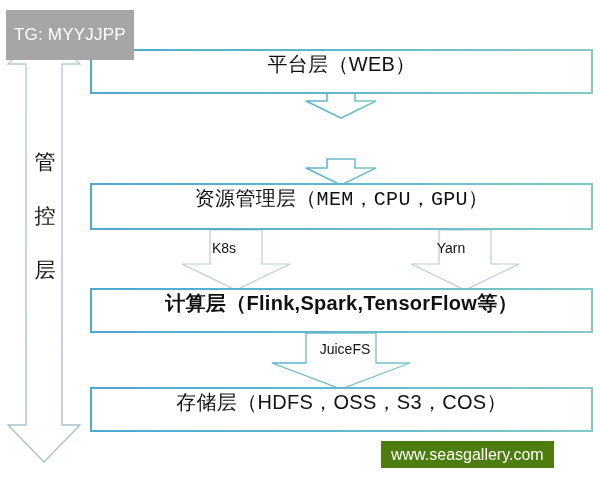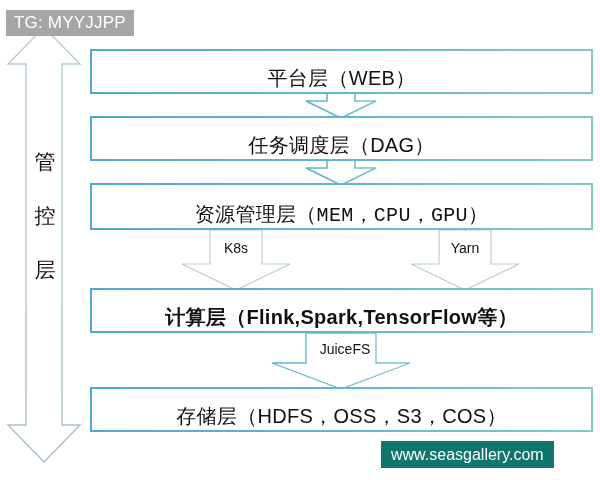--- a/index.html
+++ b/index.html
@@ -26,52 +26,52 @@
   
   .tag-badge {
     position: absolute;
     left: 6px;
     top: 10px;
     background: #a6a6a6;
     color: #ffffff;
     font-size: 17px;
     line-height: 26px;
     height: 26px;
-    padding: 0 8px;
+    padding: 12px 8px;
     letter-spacing: 0.2px;
     white-space: nowrap;
     z-index: 40;
   }
 
   
   .watermark {
     position: absolute;
     left: 381px;
     top: 441px;
-    background: #0f766e;
+    background: #4d7c0f;
     color: #ffffff;
     font-size: 16px;
     line-height: 27px;
     height: 27px;
     padding: 0 10px;
     white-space: nowrap;
     z-index: 40;
   }
 
   
   .layer-box {
     position: absolute;
     left: 90px;
     width: 503px;
     box-sizing: border-box;
     background: #ffffff;
     border: 2px solid #62b3d0;
     border-image: linear-gradient(to right, #4fa8cf 0%, #5fb6cf 45%, #83c9c4 100%) 1;
     display: flex;
-    align-items: flex-end;
+    align-items: flex-start;
     justify-content: center;
     z-index: 20;
   }
   .layer-label {
     font-size: 20px;
     color: #111111;
     white-space: nowrap;
     letter-spacing: 0.3px;
   }
 
@@ -93,22 +93,22 @@
 
   
   .arrow-label {
     position: absolute;
     font-size: 14px;
     color: #111111;
     white-space: nowrap;
     z-index: 25;
     text-align: center;
   }
-  #label-k8s     { left: 208px; top: 240px; width: 56px; }
-  #label-yarn    { left: 437px; top: 240px; width: 56px; }
+  #label-k8s     { left: 196px; top: 240px; width: 56px; }
+  #label-yarn    { left: 423px; top: 240px; width: 56px; }
   #label-juicefs { left: 305px; top: 341px; width: 80px; }
 
   
   .gov-text {
     position: absolute;
     left: 31px;
     top: 135px;
     width: 28px;
     z-index: 25;
     display: flex;
@@ -155,23 +155,20 @@
   <div class="gov-text">
     <span>管</span>
     <span>控</span>
     <span>层</span>
   </div>
 
   <div class="layer-box" id="box-platform">
     <span class="layer-label">平台层（WEB）</span>
   </div>
 
-  <div class="layer-box" id="box-scheduler">
-    <span class="layer-label">任务调度层（DAG）</span>
-  </div>
 
   <div class="layer-box" id="box-resource">
     <span class="layer-label">资源管理层（MEM，CPU，GPU）</span>
   </div>
 
   <div class="layer-box" id="box-compute">
     <span class="layer-label">计算层（Flink,Spark,TensorFlow等）</span>
   </div>
 
   <div class="layer-box" id="box-storage">

